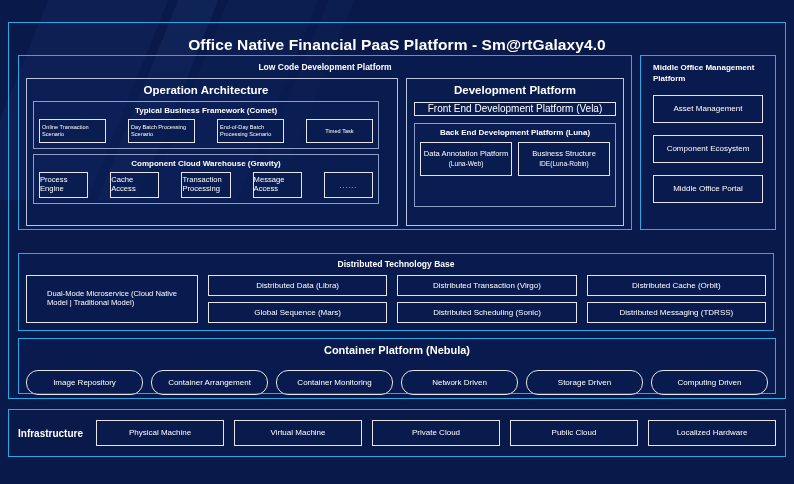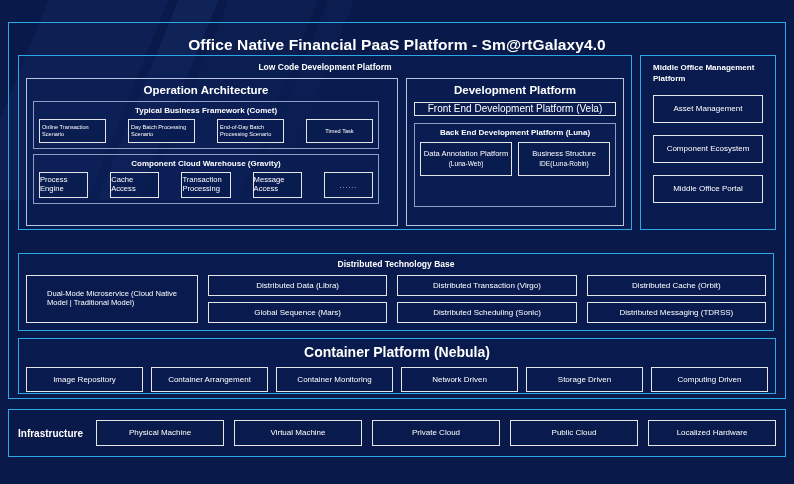--- a/index.html
+++ b/index.html
@@ -235,23 +235,23 @@
 
   
   #container-panel {
     position: absolute;
     left: 9px;
     top: 315px;
     right: 9px;
     height: 56px;
     padding: 5px 7px 6px 7px;
   }
-  #container-title { font-size: 14px; margin-bottom: 7px; }
+  #container-title { font-size: 11px; margin-bottom: 14px; }
   #container-row { display: flex; gap: 8px; height: 25px; }
-  #container-row .box { flex: 1 1 0; font-size: 8px; }
+  #container-row .box { flex: 1 1 0; font-size: 8px; border-radius: 12px; }
 
   
   #infra-frame {
     position: absolute;
     left: 8px;
     top: 409px;
     width: 778px;
     height: 48px;
     box-sizing: border-box;
     border: 1.5px solid #2aa8e8;

